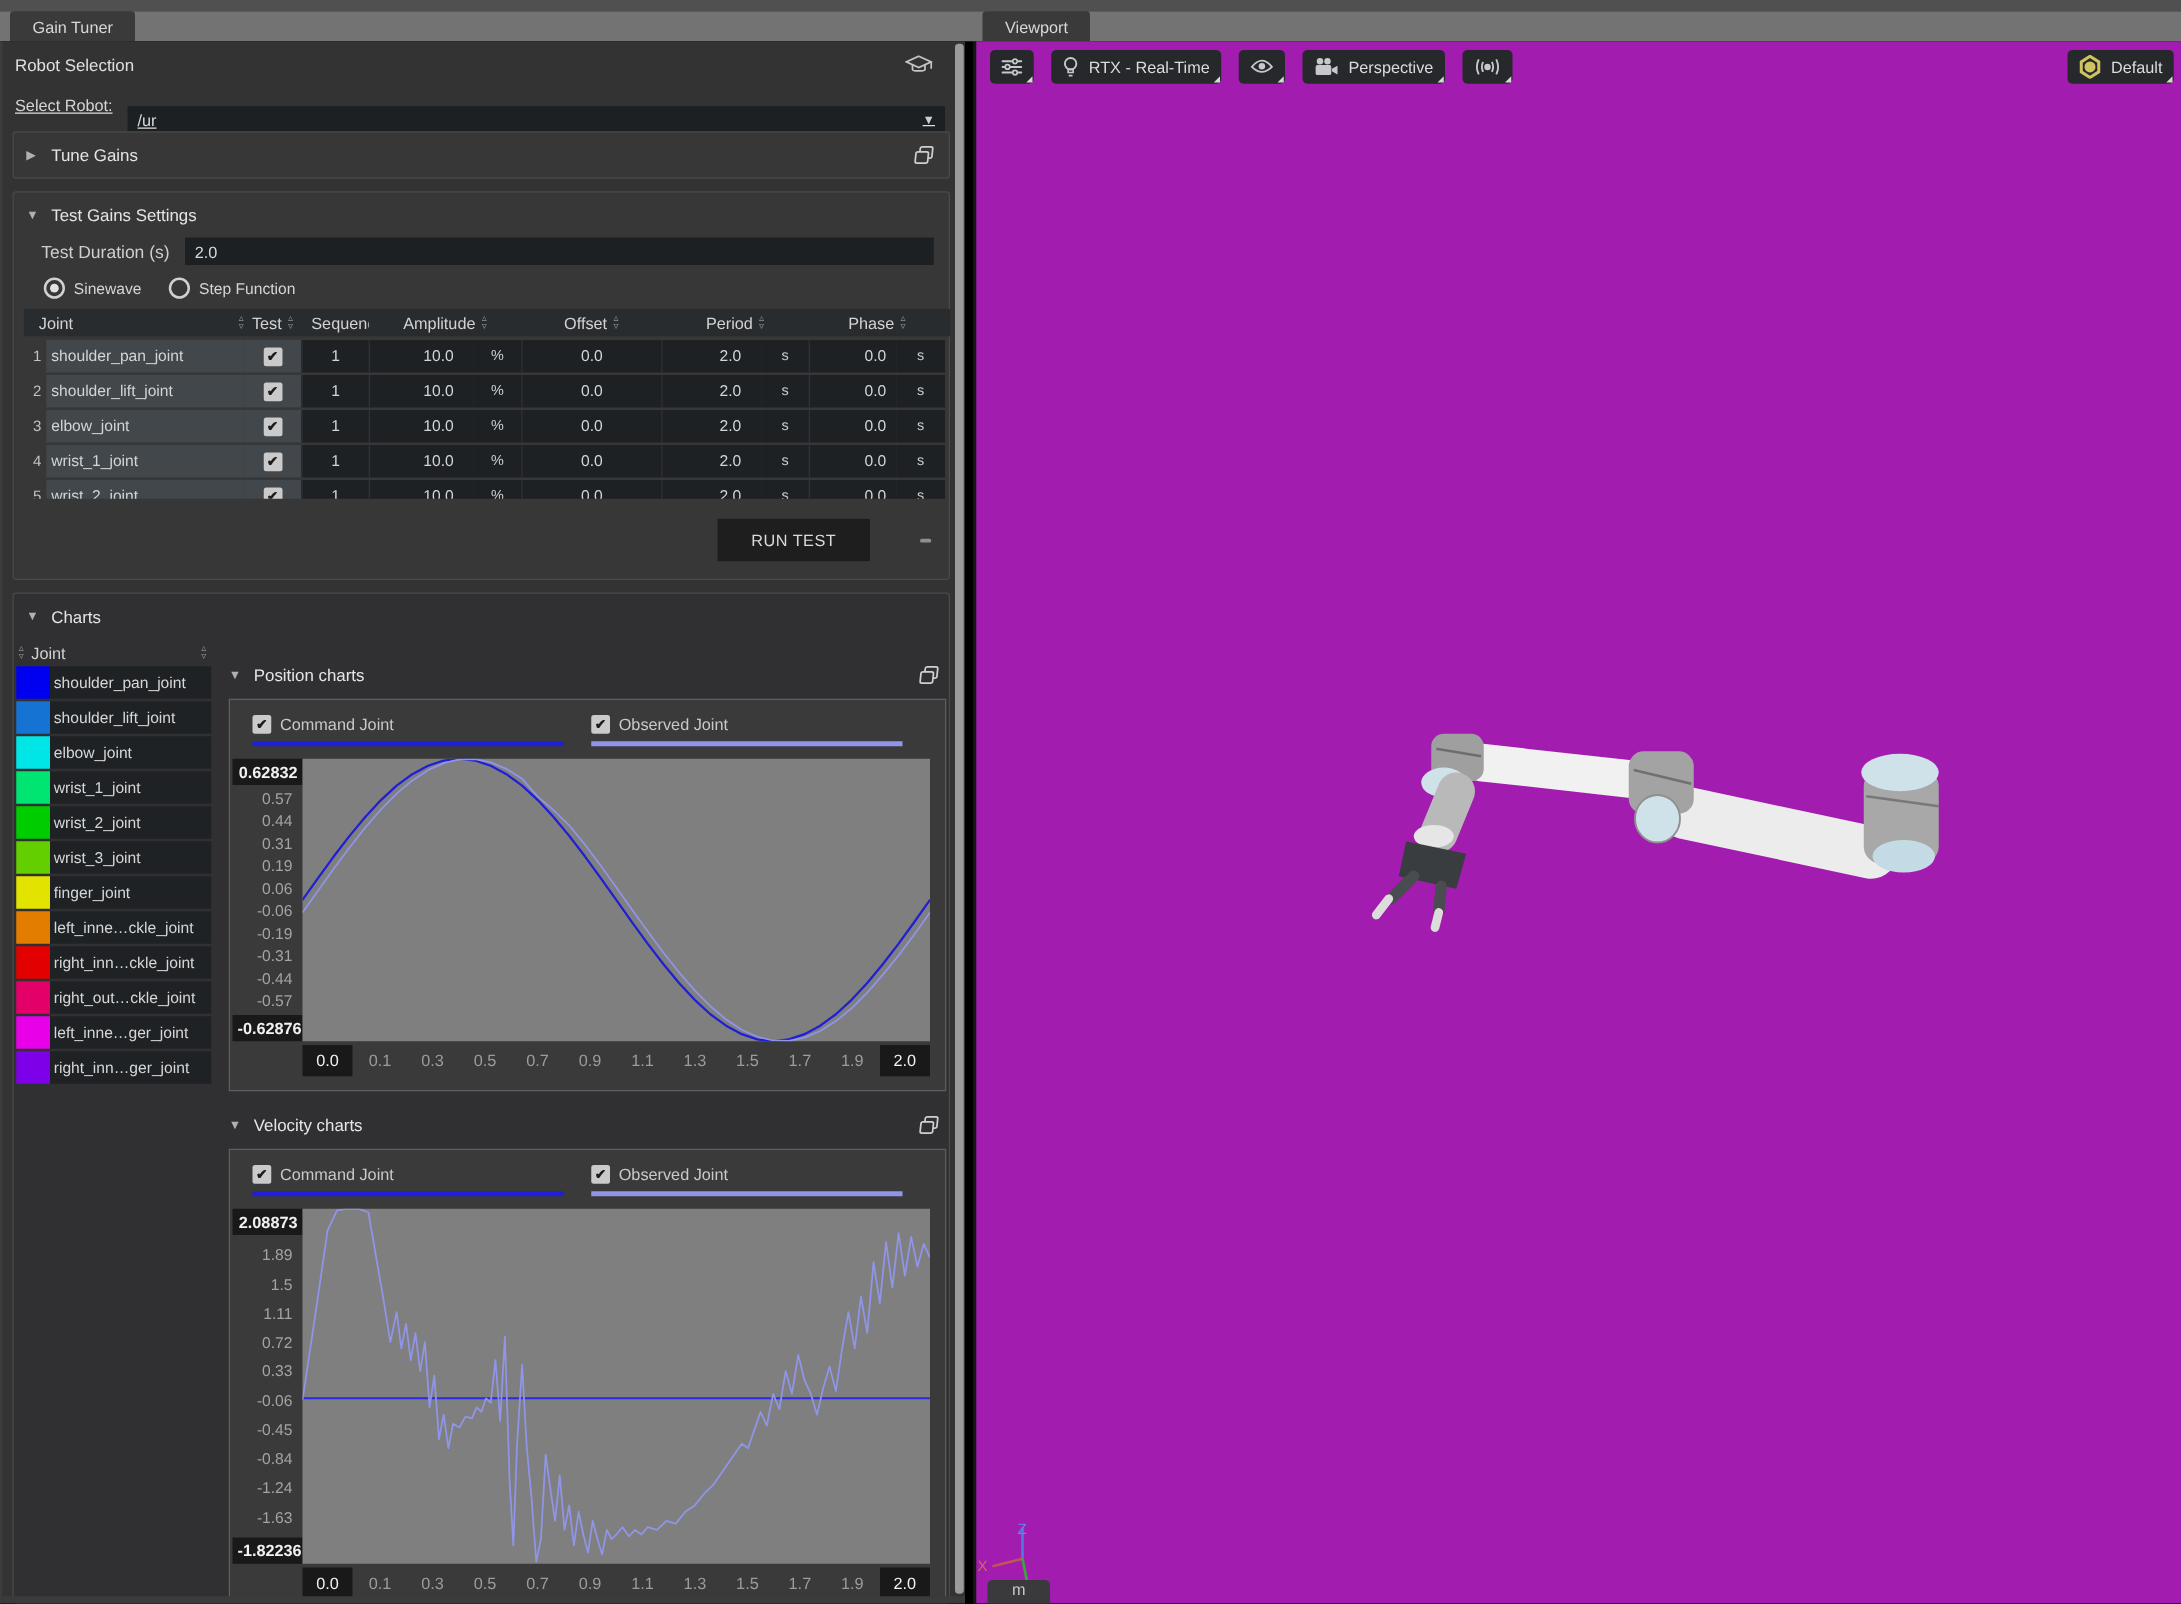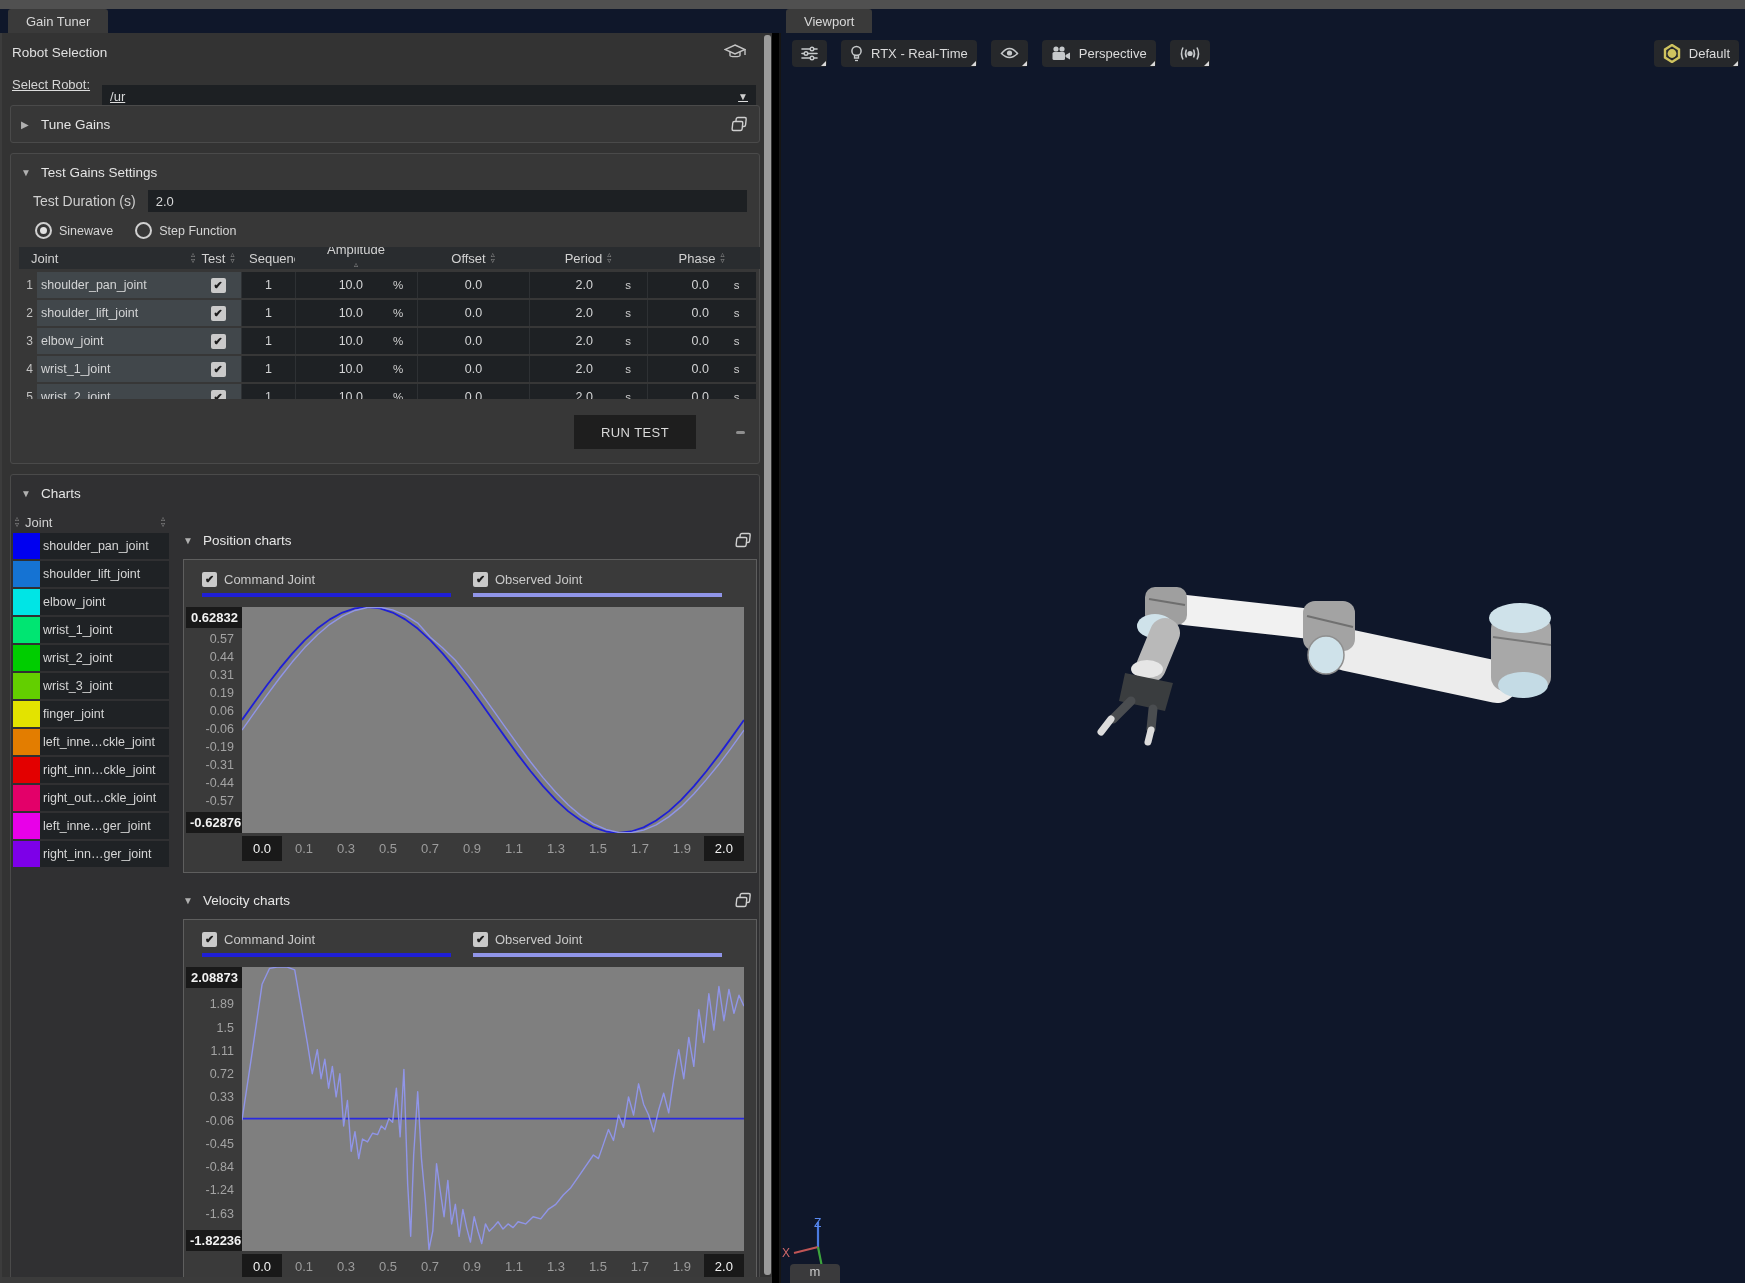--- a/index.html
+++ b/index.html
@@ -1,20 +1,20 @@
 <!DOCTYPE html>
 <html><head>
 <meta charset="utf-8">
 <style>
   html,body{margin:0;padding:0;background:#000;}
   .app{position:relative;width:1745px;height:1283px;overflow:hidden;background:#000;
        font-family:"Liberation Sans",sans-serif;-webkit-font-smoothing:antialiased;color:#ddd;}
   
   .top-strip{position:absolute;top:0;left:0;right:0;height:9px;background:#505050;}
-  .tab-bar{position:absolute;top:9px;left:0;right:0;height:24px;background:#0f172a;}
+  .tab-bar{position:absolute;top:9px;left:0;right:0;height:24px;background:#737373;}
   .tab{position:absolute;top:0;height:24px;background:#3a3a3a;color:#d8d8d8;font-size:13px;
        display:flex;align-items:center;padding:0 18px;border-radius:3px 3px 0 0;}
   .tab-gain{left:8px;}
   .tab-view{left:786px;}
   
   .left-panel{position:absolute;left:0;top:33px;width:770px;bottom:0;background:#333;
               border-left:2px solid #3c3c3c;display:flex;flex-direction:column;overflow:hidden;}
   .left-panel::after{content:'';position:absolute;left:0;right:0;bottom:0;height:6px;background:#3b3b3b;}
   .vscroll{position:absolute;right:1px;top:2px;bottom:8px;width:7px;background:#3d3d3d;border-radius:3px;z-index:5;}
   .vscroll-thumb{position:absolute;top:0;left:0;width:100%;height:100%;background:#9b9b9b;border-radius:3px;}
@@ -42,21 +42,21 @@
                         border-radius:50%;background:#e2e2e2;}
   .radio-label{font-size:12.5px;color:#d5d5d5;margin-left:7px;}
   
   .tg-table{--cols:18px 158px 46px 54px 84px 38px 112px 80px 38px 70px 39px;
             margin:2px 0 0 8px;width:741px;height:152px;overflow:hidden;font-size:12.5px;}
   .tg-head{display:grid;grid-template-columns:var(--cols);height:22px;background:#292c2f;margin-bottom:3px;}
   .th{display:flex;align-items:center;justify-content:center;gap:5px;color:#d2d2d2;font-size:13px;
       white-space:nowrap;overflow:hidden;}
   .th-joint{justify-content:flex-start;padding-left:12px;grid-column:1/3;}
   .th-seq{justify-content:flex-start;padding-left:8px;}
-  .th-amp{grid-column:5/7;flex-direction:column;} .th-per{grid-column:8/10;} .th-ph{grid-column:10/12;}
+  .th-amp{grid-column:5/7;} .th-per{grid-column:8/10;} .th-ph{grid-column:10/12;}
   .sort{display:flex;flex-direction:column;line-height:6px;font-size:8px;color:#8f8f8f;}
   .tg-row{display:grid;grid-template-columns:var(--cols);height:26px;margin-bottom:2px;}
   .td{display:flex;align-items:center;background:#1e2124;color:#d3d4d5;overflow:hidden;white-space:nowrap;}
   .td-num{background:transparent;justify-content:flex-end;padding-right:4px;color:#c2c2c2;font-size:12px;}
   .td-joint{background:#41474b;padding-left:4px;}
   .td-test{background:#41474b;justify-content:center;}
   .td-seq{justify-content:center;border-left:1px solid #2e3134;}
   .td-val{justify-content:flex-end;padding-right:16px;border-left:1px solid #2e3134;}
   .td-ctr{justify-content:center;border-left:1px solid #2e3134;}
   .td-unit{justify-content:center;font-size:11.5px;color:#cfcfcf;}
@@ -93,21 +93,21 @@
   .card-vel .plot-row{flex:1;min-height:0;height:auto;}
   .ycol{width:56px;display:flex;flex-direction:column;justify-content:space-between;text-align:right;}
   .y-minmax{background:#191919;color:#f2f2f2;font-size:13px;font-weight:600;padding:3px 4px;}
   .y-tick{color:#a3a3a3;font-size:12.5px;padding-right:8px;}
   .plot{flex:1;background:#7f7f7f;position:relative;}
   .plot svg{position:absolute;left:0;top:0;width:100%;height:100%;}
   .xrow{display:flex;justify-content:space-between;align-items:center;margin-left:56px;height:30px;}
   .x-tick{color:#9c9c9c;font-size:13px;padding:5px 11px;}
   .x-tick.hl{background:#191919;color:#f2f2f2;}
   
-  .viewport{position:absolute;left:779px;top:33px;right:0;bottom:0;background:#0f172a;overflow:hidden;
+  .viewport{position:absolute;left:779px;top:33px;right:0;bottom:0;background:#a21caf;overflow:hidden;
             border-left:2px solid #151515;}
   .vp-toolbar{position:absolute;top:7px;left:11px;display:flex;align-items:center;gap:14px;z-index:4;}
   .vp-btn{height:27px;background:#26282b;border-radius:4px;display:flex;align-items:center;gap:8px;
           padding:0 9px;color:#dcdcdc;font-size:13px;position:relative;}
   .vp-btn::after{content:'';position:absolute;right:1px;bottom:1px;width:0;height:0;
                  border-left:5px solid transparent;border-bottom:5px solid #d8d8d8;}
   .vp-right{position:absolute;top:7px;right:6px;z-index:4;}
   .robot-svg{position:absolute;left:0;top:0;}
   .gizmo{position:absolute;left:0;top:1182px;width:90px;height:60px;}
   .m-badge{position:absolute;left:9px;bottom:-13px;width:50px;height:24px;background:#3a3a3c;

